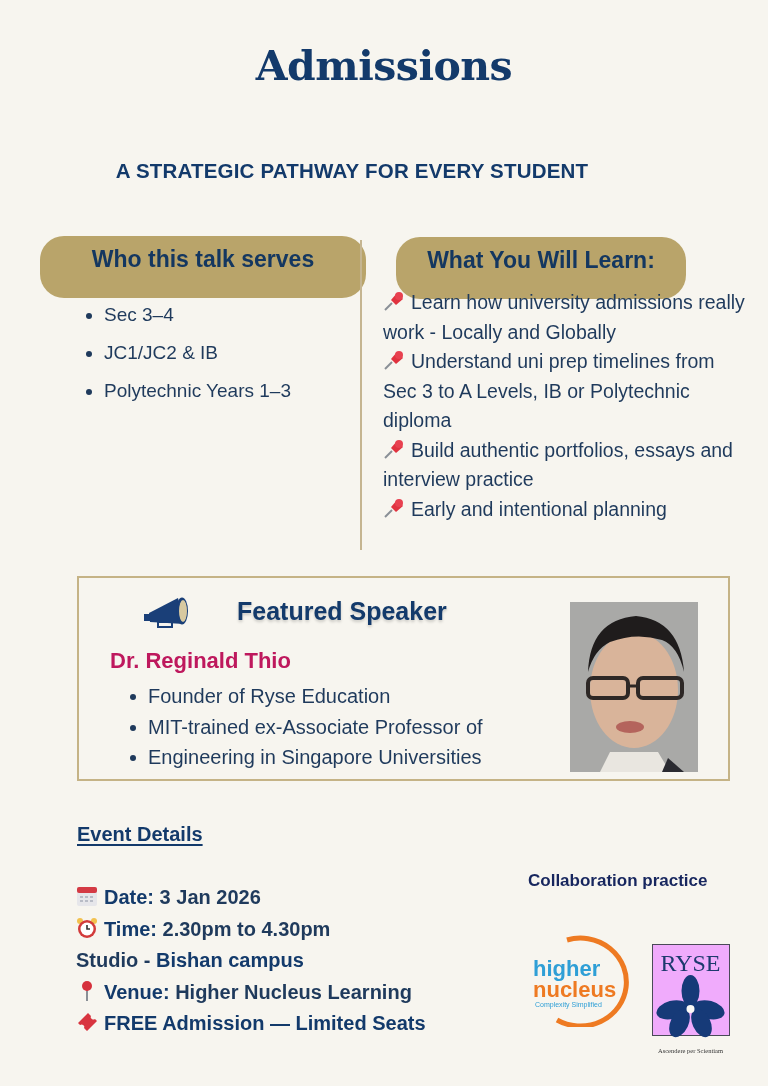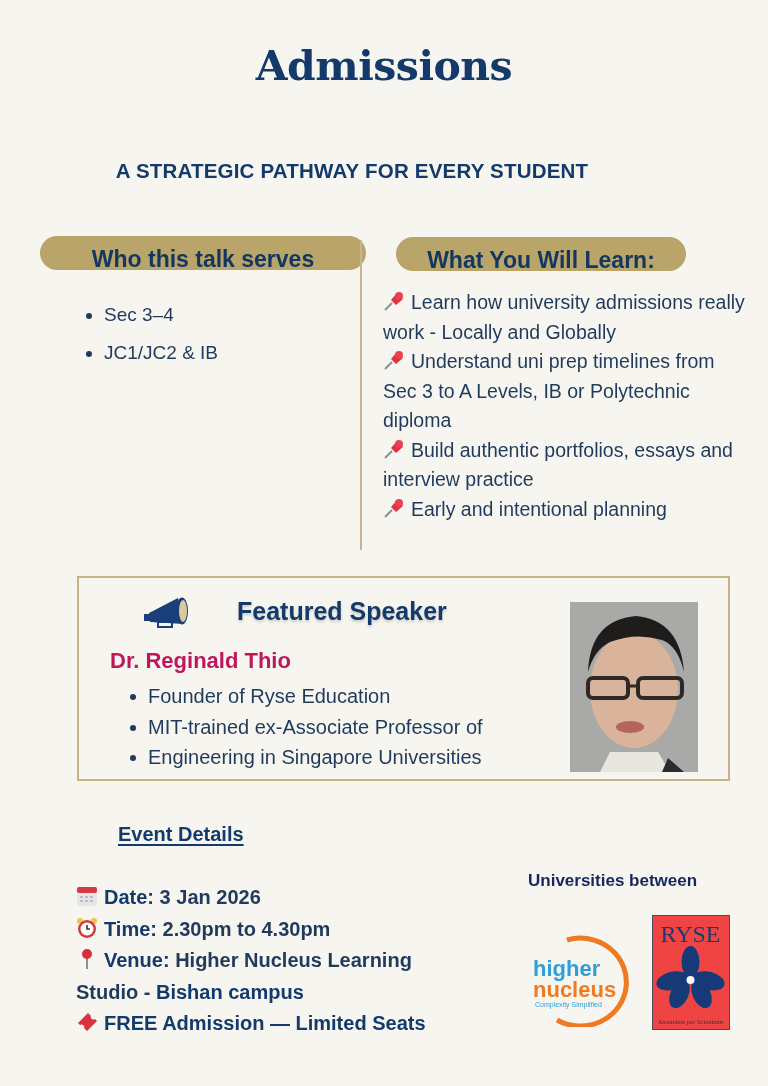--- a/index.html
+++ b/index.html
@@ -32,21 +32,21 @@
   }
   .pill {
     position: absolute;
     background: #b9a46a;
     border-radius: 24px;
     font-weight: bold;
     color: #143760;
     font-size: 23px;
     text-align: center;
     line-height: 46px;
-    height: 34px;
+    height: 62px;
   }
   .pill-left { left: 40px; top: 236px; width: 326px; }
   .pill-right { left: 396px; top: 237px; width: 290px; }
   .divider {
     position: absolute; left: 360px; top: 240px;
     width: 2px; height: 310px;
     background: #c5b591;
   }
   .who-list {
     position: absolute; left: 84px; top: 292px;
@@ -91,51 +91,52 @@
   }
   .photo {
     position: absolute; left: 570px; top: 602px;
     width: 128px; height: 170px;
     background: #a8a8a6;
     overflow: hidden;
   }
   .event-heading {
     position: absolute; left: 77px; top: 823px;
     font-weight: bold; font-size: 20px; color: #133a6b;
-    text-decoration: underline; text-underline-offset: 3px; margin-left: 41px;
+    text-decoration: underline; text-underline-offset: 3px;
   }
   .details {
     position: absolute; left: 76px; top: 882px;
     font-size: 20px; line-height: 31.5px; color: #1f3a5c;
   }
   .details .row { display: block; white-space: nowrap; font-weight: bold; }
   .details b { color: #133a6b; }
   .ico { display: inline-block; width: 22px; height: 22px; vertical-align: -3px; margin-right: 6px; }
   .collab {
     position: absolute; left: 528px; top: 871px;
     font-weight: bold; font-size: 17px; color: #17265e;
   }
   .hn-logo { position: absolute; left: 527px; top: 932px; width: 115px; height: 95px; }
   .ryse-logo {
-    position: absolute; left: 652px; top: 915px; width: 78px; height: 115px;
-    border: 1.5px solid #4a4a58; background: #ef4444;
+    position: absolute; left: 652px; top: 944px; width: 78px; height: 92px;
+    border: 1.5px solid #4a4a58; background: #f0abfc;
   }
 </style>
 </head>
 <body>
 
 <h1 class="title">
   <span class="line">Admissions</span>
 </h1>
 <div class="subtitle">A STRATEGIC PATHWAY FOR EVERY STUDENT</div>
 
 <div class="pill pill-left">Who this talk serves</div>
 <ul class="who-list">
   <li>Sec 3–4</li>
   <li>JC1/JC2 &amp; IB</li>
+  <li>Polytechnic Years 1–3</li>
 </ul>
 
 <div class="divider"></div>
 
 <div class="pill pill-right">What You Will Learn:</div>
 <div class="learn">
   <span class="item">
     <svg class="pin" viewBox="0 0 22 20">
         <line x1="2" y1="19" x2="9" y2="12" stroke="#8a8f96" stroke-width="2"></line>
         <path d="M8 9 L14 2 L20 8 L13 14 Z" fill="#e0323f"></path>
@@ -213,36 +214,36 @@
   <span class="row">
     <svg class="ico" viewBox="0 0 22 22">
         <circle cx="4" cy="4" r="3" fill="#f2c14e"></circle>
         <circle cx="18" cy="4" r="3" fill="#f2c14e"></circle>
         <circle cx="11" cy="12" r="9" fill="#d23a3a"></circle>
         <circle cx="11" cy="12" r="6.5" fill="#fff"></circle>
         <path d="M11 8 V12 H14" stroke="#333" stroke-width="1.6" fill="none"></path>
       </svg><b>Time:</b> <span>2.30pm to 4.30pm</span>
   </span>
   <span class="row">
+    <span>Studio - </span><b>Bishan campus</b>
+  </span>
+  <span class="row">
     <svg class="ico" viewBox="0 0 22 22">
         <line x1="11" y1="8" x2="11" y2="21" stroke="#8a8f96" stroke-width="2"></line>
         <circle cx="11" cy="6" r="5" fill="#d6303c"></circle>
       </svg><b>Venue:</b> <span>Higher Nucleus Learning</span>
   </span>
   <span class="row">
-    <span>Studio - </span><b>Bishan campus</b>
-  </span>
-  <span class="row">
     <svg class="ico" viewBox="0 0 22 22">
         <path d="M2 12 L12 2 L15 5 Q14 7 16 8 Q17 9 19 8 L21 10 L11 20 L8 17 Q9 15 7 14 Q6 13 4 14 Z" fill="#d8343f"></path>
       </svg><b>FREE Admission — Limited Seats</b>
   </span>
 </div>
 
-<div class="collab">Universities between</div>
+<div class="collab">Collaboration practice</div>
 <svg class="hn-logo" viewBox="0 0 115 95">
   <path d="M40 8 A46 44 0 1 1 30 88" fill="none" stroke="#ee7a22" stroke-width="5"></path>
   <text x="6" y="44" font-family="Liberation Sans, sans-serif" font-weight="bold" font-size="22" fill="#2f9fd6">higher</text>
   <text x="6" y="65" font-family="Liberation Sans, sans-serif" font-weight="bold" font-size="22" fill="#ee7a22">nucleus</text>
   <text x="8" y="75" font-family="Liberation Sans, sans-serif" font-size="7" fill="#2f9fd6">Complexity Simplified</text>
 </svg>
 <div class="ryse-logo">
   <svg width="75" height="117" viewBox="0 0 75 117">
     <text x="37.5" y="26" text-anchor="middle" font-family="Liberation Serif, serif" font-size="24" fill="#1d3a6e">RYSE</text>
     <g fill="#163a78" transform="translate(37.5 64)">

